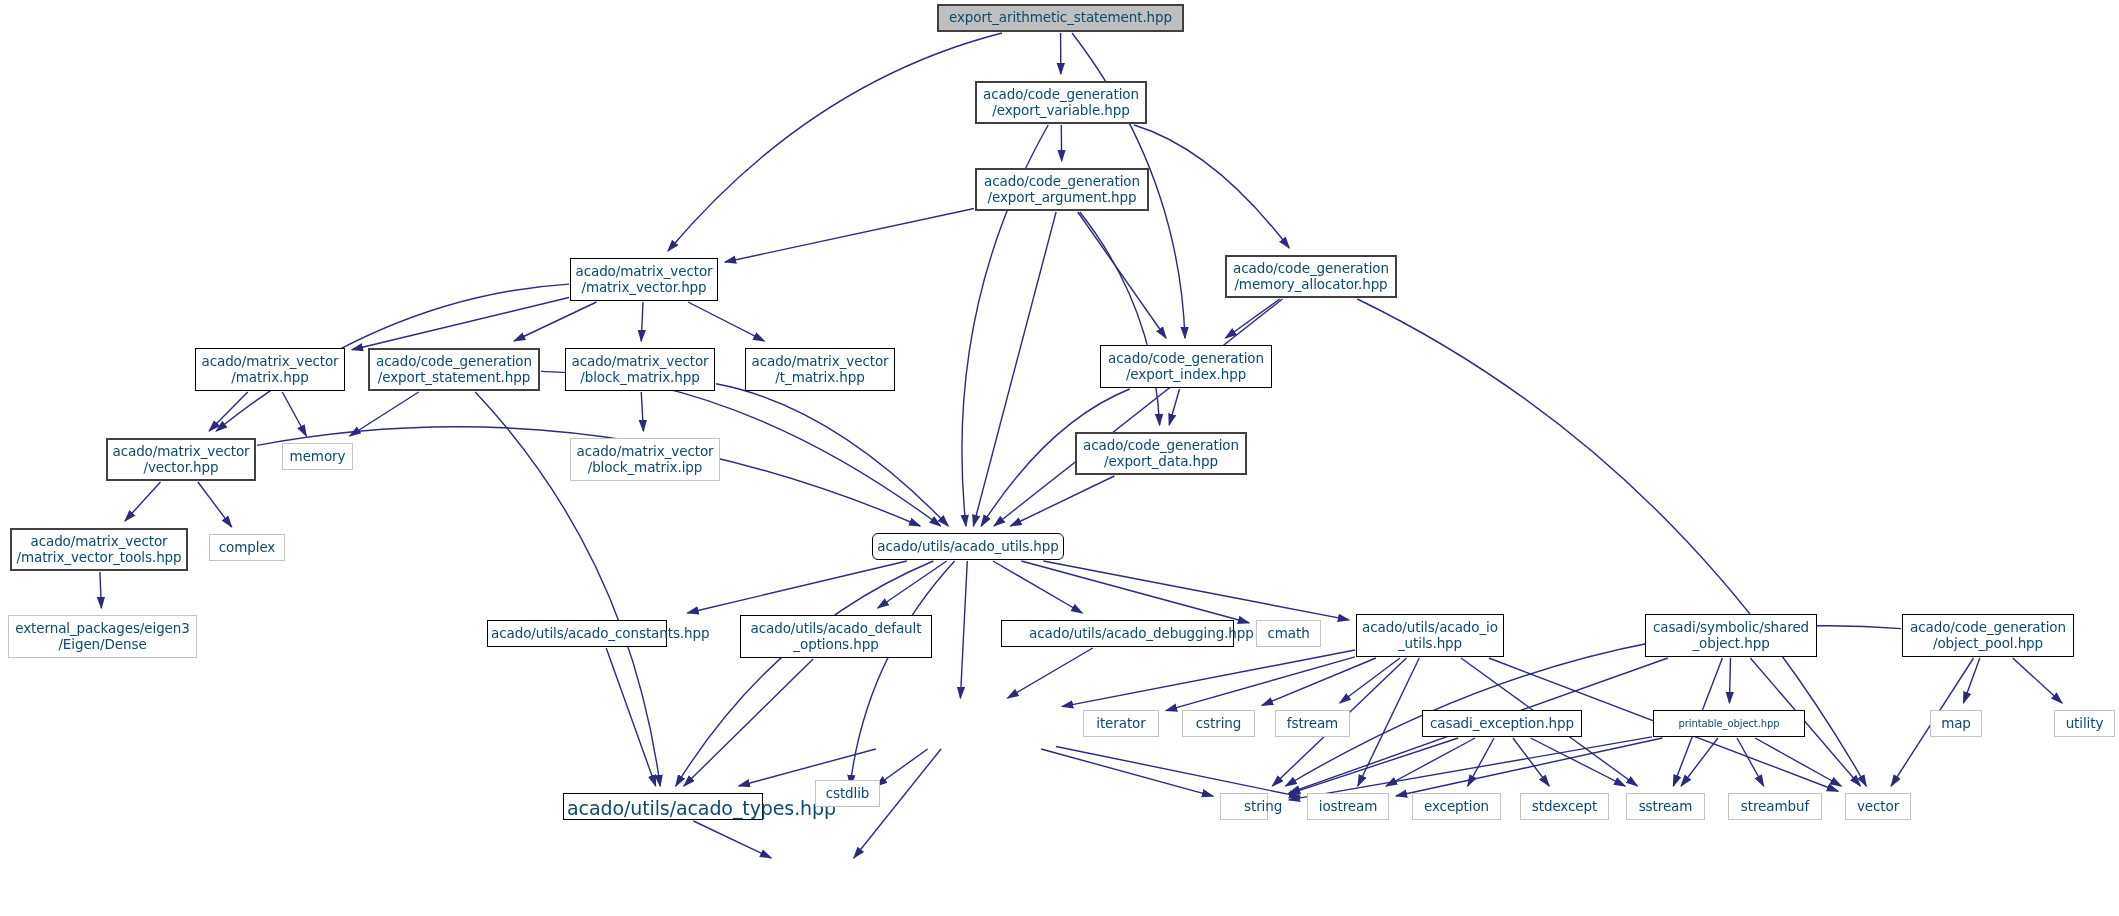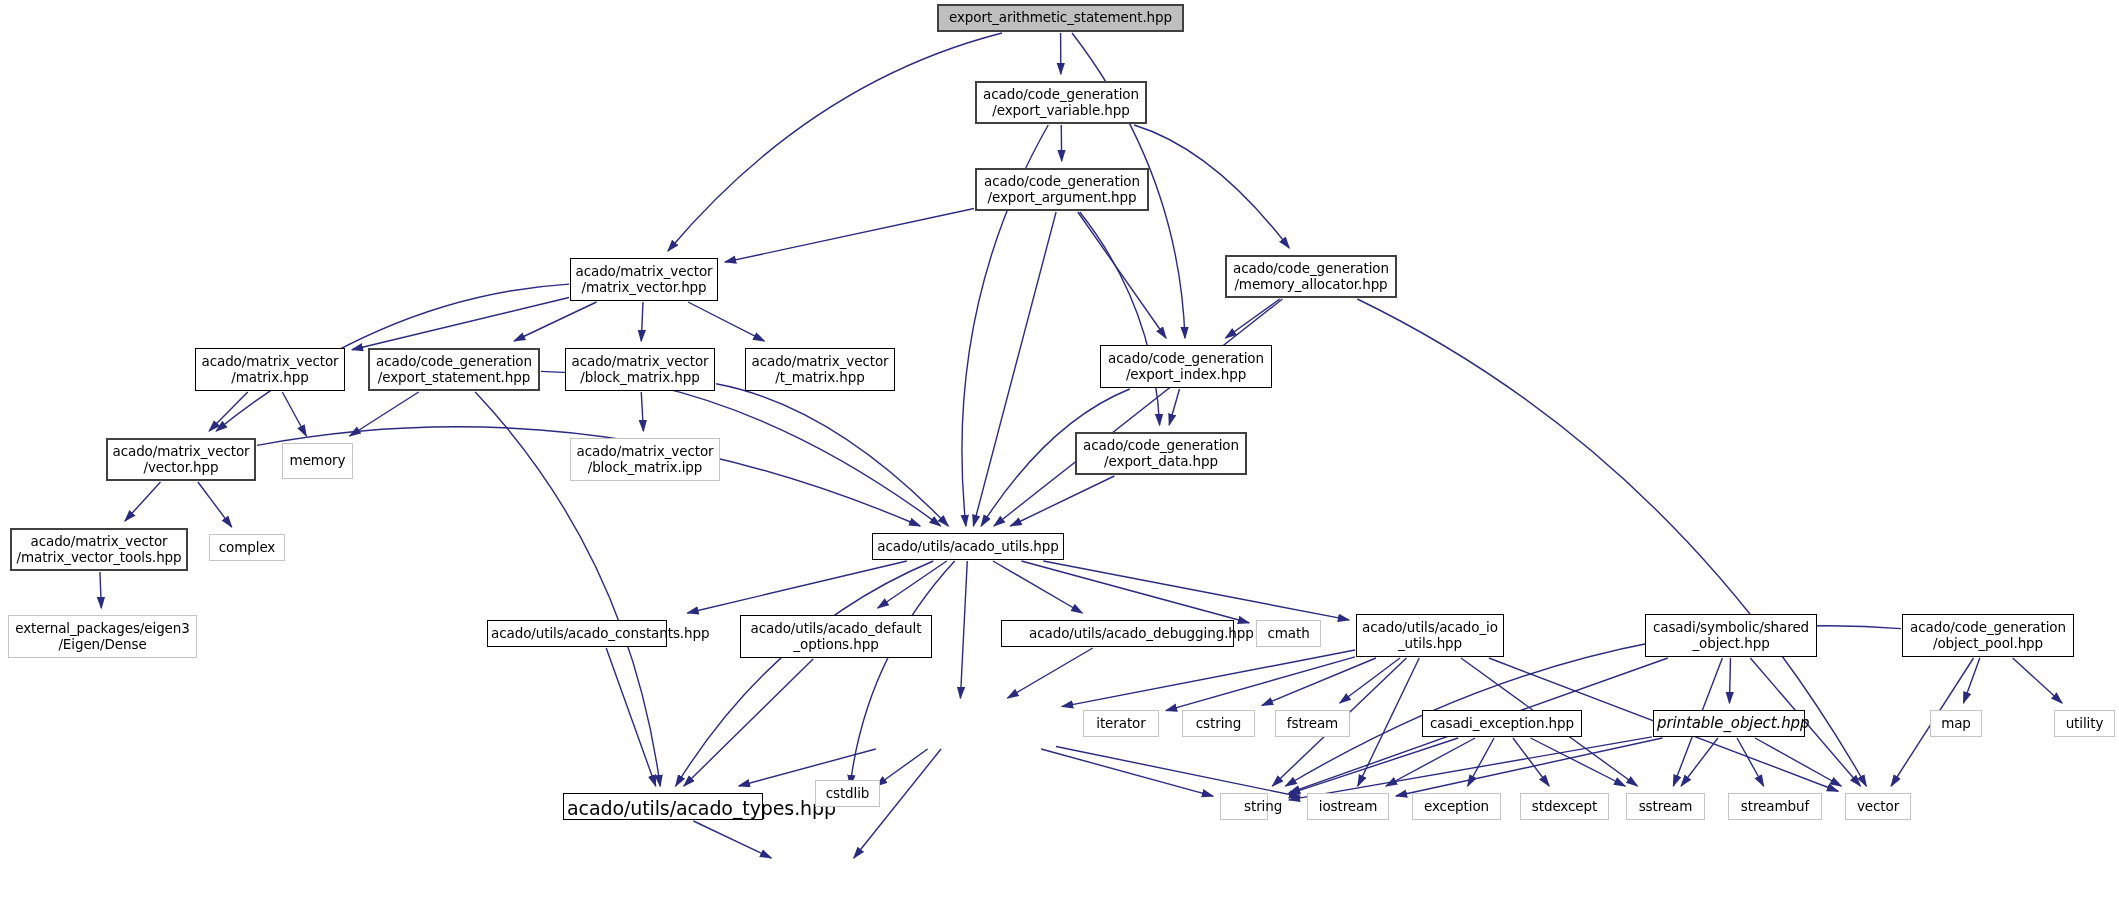--- a/index.html
+++ b/index.html
@@ -30,21 +30,21 @@
     height: 916px;
   }
   .node {
     position: absolute;
     box-sizing: border-box;
     display: flex;
     align-items: center;
     justify-content: center;
     text-align: center;
     line-height: 1.16;
-    color: #000000;
+    color: #0c4a6e;
     background: #ffffff;
     white-space: pre-line;
     letter-spacing: -0.1px;
     cursor: pointer;
   }
   .node-label {
     display: block;
     width: 100%;
     padding: 0 3px;
     box-sizing: border-box;
@@ -173,43 +173,43 @@
       <div class="node n-plain" style="left: 745px; top: 348px; width: 150px; height: 43px; font-size: 13.5px;"><span class="node-label">acado/matrix_vector
 /t_matrix.hpp</span></div>
       <div class="node n-plain" style="left: 1100px; top: 345px; width: 172px; height: 43px; font-size: 13.5px;"><span class="node-label">acado/code_generation
 /export_index.hpp</span></div>
       <div class="node n-hdr" style="left: 106px; top: 438px; width: 150px; height: 43px; font-size: 13.5px;"><span class="node-label">acado/matrix_vector
 /vector.hpp</span></div>
       <div class="node n-sys" style="left: 570px; top: 438px; width: 150px; height: 43px; font-size: 13.5px;"><span class="node-label">acado/matrix_vector
 /block_matrix.ipp</span></div>
       <div class="node n-hdr" style="left: 1075px; top: 432px; width: 172px; height: 43px; font-size: 13.5px;"><span class="node-label">acado/code_generation
 /export_data.hpp</span></div>
-      <div class="node n-sys" style="left: 282px; top: 443px; width: 71px; height: 36px; font-size: 13.5px;"><span class="node-label">memory</span></div>
+      <div class="node n-sys" style="left: 282px; top: 443px; width: 71px; height: 27px; font-size: 13.5px;"><span class="node-label">memory</span></div>
       <div class="node n-hdr" style="left: 10px; top: 528px; width: 178px; height: 43px; font-size: 13.5px;"><span class="node-label">acado/matrix_vector
 /matrix_vector_tools.hpp</span></div>
       <div class="node n-sys" style="left: 209px; top: 534px; width: 76px; height: 27px; font-size: 13.5px;"><span class="node-label">complex</span></div>
-      <div class="node n-plain" style="left: 872px; top: 533px; width: 192px; height: 27px; font-size: 13.5px;"><span class="node-label">acado/utils/acado_utils.hpp</span></div>
+      <div class="node n-plain" style="left: 872px; top: 533px; width: 192px; height: 27px; font-size: 13.5px; border-radius: 6px;"><span class="node-label">acado/utils/acado_utils.hpp</span></div>
       <div class="node n-sys" style="left: 8px; top: 615px; width: 189px; height: 43px; font-size: 13.5px;"><span class="node-label">external_packages/eigen3
 /Eigen/Dense</span></div>
       <div class="node n-plain" style="left: 487px; top: 620px; width: 180px; height: 27px; font-size: 13.5px;"><span class="node-label">acado/utils/acado_constants.hpp</span></div>
       <div class="node n-plain" style="left: 740px; top: 615px; width: 192px; height: 43px; font-size: 13.5px;"><span class="node-label">acado/utils/acado_default
 _options.hpp</span></div>
       <div class="node n-plain" style="left: 1001px; top: 620px; width: 233px; height: 27px; font-size: 13.5px; padding-left: 24px;"><span class="node-label">acado/utils/acado_debugging.hpp</span></div>
       <div class="node n-sys" style="left: 1256px; top: 620px; width: 65px; height: 27px; font-size: 13.5px;"><span class="node-label">cmath</span></div>
       <div class="node n-plain" style="left: 1356px; top: 614px; width: 148px; height: 43px; font-size: 13.5px;"><span class="node-label">acado/utils/acado_io
 _utils.hpp</span></div>
       <div class="node n-plain" style="left: 1645px; top: 614px; width: 172px; height: 43px; font-size: 13.5px;"><span class="node-label">casadi/symbolic/shared
 _object.hpp</span></div>
       <div class="node n-plain" style="left: 1902px; top: 614px; width: 172px; height: 43px; font-size: 13.5px;"><span class="node-label">acado/code_generation
 /object_pool.hpp</span></div>
       <div class="node n-sys" style="left: 1083px; top: 710px; width: 76px; height: 27px; font-size: 13.5px;"><span class="node-label">iterator</span></div>
       <div class="node n-sys" style="left: 1182px; top: 710px; width: 73px; height: 27px; font-size: 13.5px;"><span class="node-label">cstring</span></div>
       <div class="node n-sys" style="left: 1275px; top: 710px; width: 75px; height: 27px; font-size: 13.5px;"><span class="node-label">fstream</span></div>
       <div class="node n-plain" style="left: 1422px; top: 710px; width: 160px; height: 27px; font-size: 13.5px;"><span class="node-label">casadi_exception.hpp</span></div>
-      <div class="node n-plain" style="left: 1653px; top: 710px; width: 152px; height: 27px; font-size: 15px; font-style: italic;"><span class="node-label">printable_object.hpp</span></div>
+      <div class="node n-plain" style="left: 1653px; top: 710px; width: 152px; height: 27px; font-size: 10px;"><span class="node-label">printable_object.hpp</span></div>
       <div class="node n-sys" style="left: 1930px; top: 710px; width: 52px; height: 27px; font-size: 13.5px;"><span class="node-label">map</span></div>
       <div class="node n-sys" style="left: 2054px; top: 710px; width: 61px; height: 27px; font-size: 13.5px;"><span class="node-label">utility</span></div>
       <div class="node n-plain" style="left: 563px; top: 793px; width: 200px; height: 27px; font-size: 19px; align-items: flex-end;"><span class="node-label">acado/utils/acado_types.hpp</span></div>
       <div class="node n-sys" style="left: 815px; top: 780px; width: 65px; height: 27px; font-size: 13.5px;"><span class="node-label">cstdlib</span></div>
       <div class="node n-sys" style="left: 1220px; top: 793px; width: 48px; height: 27px; font-size: 13.5px; padding-left: 20px;"><span class="node-label">string</span></div>
       <div class="node n-sys" style="left: 1307px; top: 793px; width: 82px; height: 27px; font-size: 13.5px;"><span class="node-label">iostream</span></div>
       <div class="node n-sys" style="left: 1412px; top: 793px; width: 89px; height: 27px; font-size: 13.5px;"><span class="node-label">exception</span></div>
       <div class="node n-sys" style="left: 1520px; top: 793px; width: 89px; height: 27px; font-size: 13.5px;"><span class="node-label">stdexcept</span></div>
       <div class="node n-sys" style="left: 1626px; top: 793px; width: 79px; height: 27px; font-size: 13.5px;"><span class="node-label">sstream</span></div>
       <div class="node n-sys" style="left: 1728px; top: 793px; width: 94px; height: 27px; font-size: 13.5px;"><span class="node-label">streambuf</span></div>

